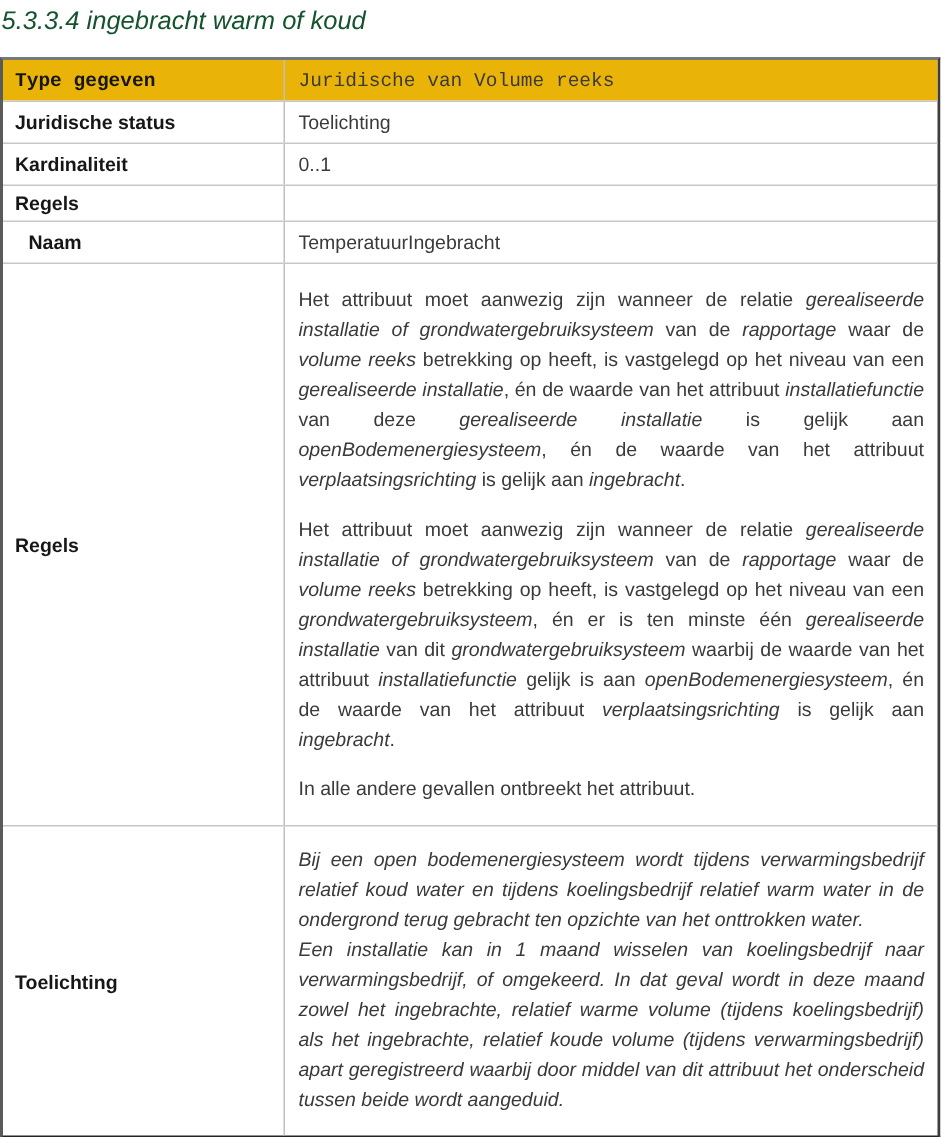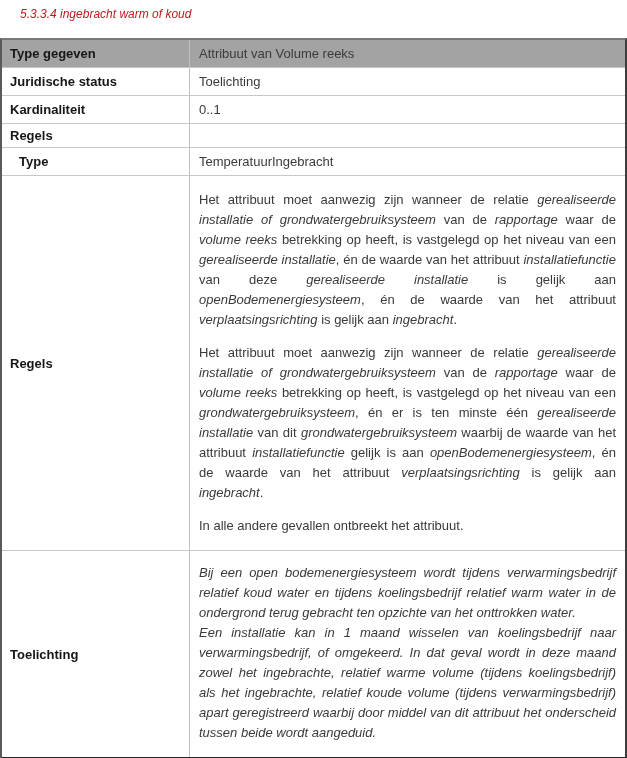--- a/index.html
+++ b/index.html
@@ -8,42 +8,43 @@
     background: #ffffff;
     font-family: "Liberation Sans", sans-serif;
     color: #3a3a3a;
   }
   .doc {
     width: 627px;
     box-sizing: border-box;
   }
   .title {
     font-style: italic;
-    font-size: 12px;
-    color: #b91c1c;
-    padding: 6px 0 0 20px;
+    font-size: 17px;
+    color: #14532d;
+    padding: 6px 0 0 1px;
     line-height: 16px;
   }
   .spec-table {
     margin-top: 16px;
     border-top: 2px solid #787878;
     border-left: 2px solid #5a5a5a;
     border-right: 2px solid #3d3d3d;
     border-bottom: 3px solid #242424;
     background: #ffffff;
   }
   .row {
     display: flex;
     align-items: stretch;
   }
   .row + .row {
     border-top: 1px solid #c7c7c7;
   }
   .row.header-row {
-    background: #a3a3a3;
+    background: #eab308;
+    font-family: Liberation Mono, monospace;
   }
   .cell-label {
     flex: 0 0 188px;
     width: 188px;
     box-sizing: border-box;
     border-right: 1px solid #c0c0c0;
     font-size: 13px;
     font-weight: bold;
     color: #161616;
     display: flex;
@@ -87,21 +88,21 @@
 </head>
 <body>
 
 <div class="doc">
   <div class="title">5.3.3.4 ingebracht warm of koud</div>
 
   <div class="spec-table" id="spec-table">
   <div class="row header-row">
     <div class="cell-label">Type gegeven</div>
     <div class="cell-value plain">
-          <p><span>Attribuut van Volume reeks</span></p>
+          <p><span>Juridische van Volume reeks</span></p>
         </div>
   </div>
 
 
   <div class="row">
     <div class="cell-label">Juridische status</div>
     <div class="cell-value plain">
           <p><span>Toelichting</span></p>
         </div>
   </div>
@@ -112,21 +113,21 @@
           <p><span>0..1</span></p>
         </div>
   </div>
 
   <div class="row">
     <div class="cell-label">Regels</div>
     <div class="cell-value plain"></div>
   </div>
 
   <div class="row">
-    <div class="cell-label indent">Type</div>
+    <div class="cell-label indent">Naam</div>
     <div class="cell-value plain">
           <p><span>TemperatuurIngebracht</span></p>
         </div>
   </div>
 
   <div class="row">
     <div class="cell-label">Regels</div>
     <div class="cell-value justify">
           <p><span>Het attribuut moet aanwezig zijn wanneer de relatie </span><em>gerealiseerde installatie of grondwatergebruiksysteem</em><span> van de </span><em>rapportage</em><span> waar de </span><em>volume reeks</em><span> betrekking op heeft, is vastgelegd op het niveau van een </span><em>gerealiseerde installatie</em><span>, én de waarde van het attribuut </span><em>installatiefunctie</em><span> van deze </span><em>gerealiseerde installatie</em><span> is gelijk aan </span><em>openBodemenergiesysteem</em><span>, én de waarde van het attribuut </span><em>verplaatsingsrichting</em><span> is gelijk aan </span><em>ingebracht</em><span>.</span></p>
           <p><span>Het attribuut moet aanwezig zijn wanneer de relatie </span><em>gerealiseerde installatie of grondwatergebruiksysteem</em><span> van de </span><em>rapportage</em><span> waar de </span><em>volume reeks</em><span> betrekking op heeft, is vastgelegd op het niveau van een </span><em>grondwatergebruiksysteem</em><span>, én er is ten minste één </span><em>gerealiseerde installatie</em><span> van dit </span><em>grondwatergebruiksysteem</em><span> waarbij de waarde van het attribuut </span><em>installatiefunctie</em><span> gelijk is aan </span><em>openBodemenergiesysteem</em><span>, én de waarde van het attribuut </span><em>verplaatsingsrichting</em><span> is gelijk aan </span><em>ingebracht</em><span>.</span></p>

